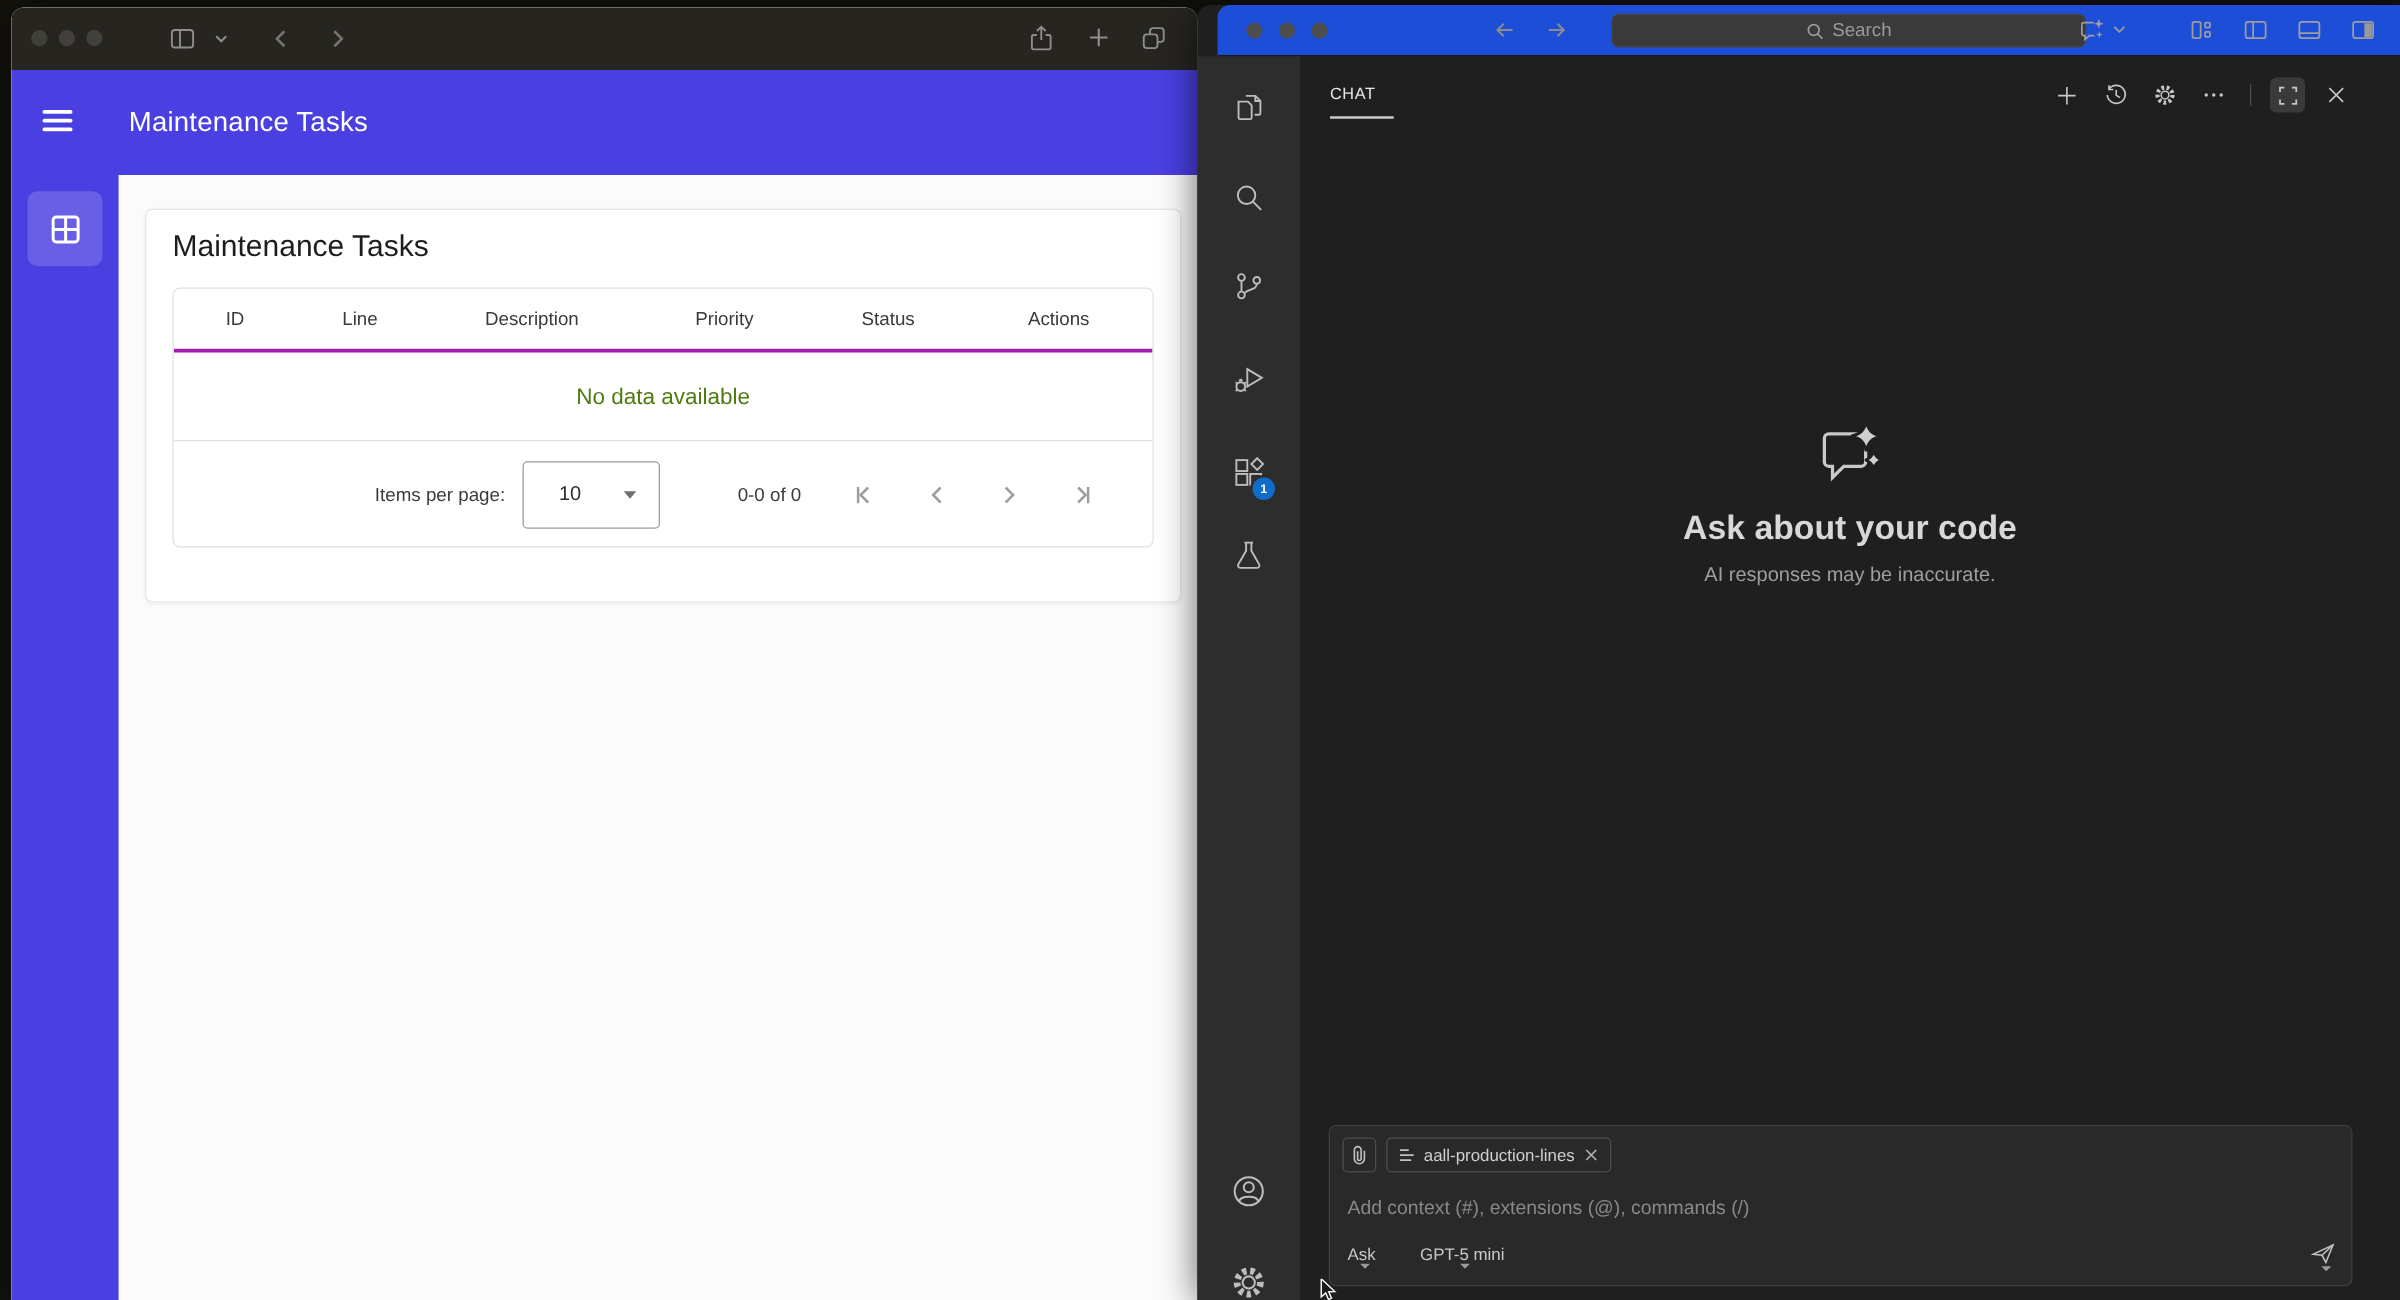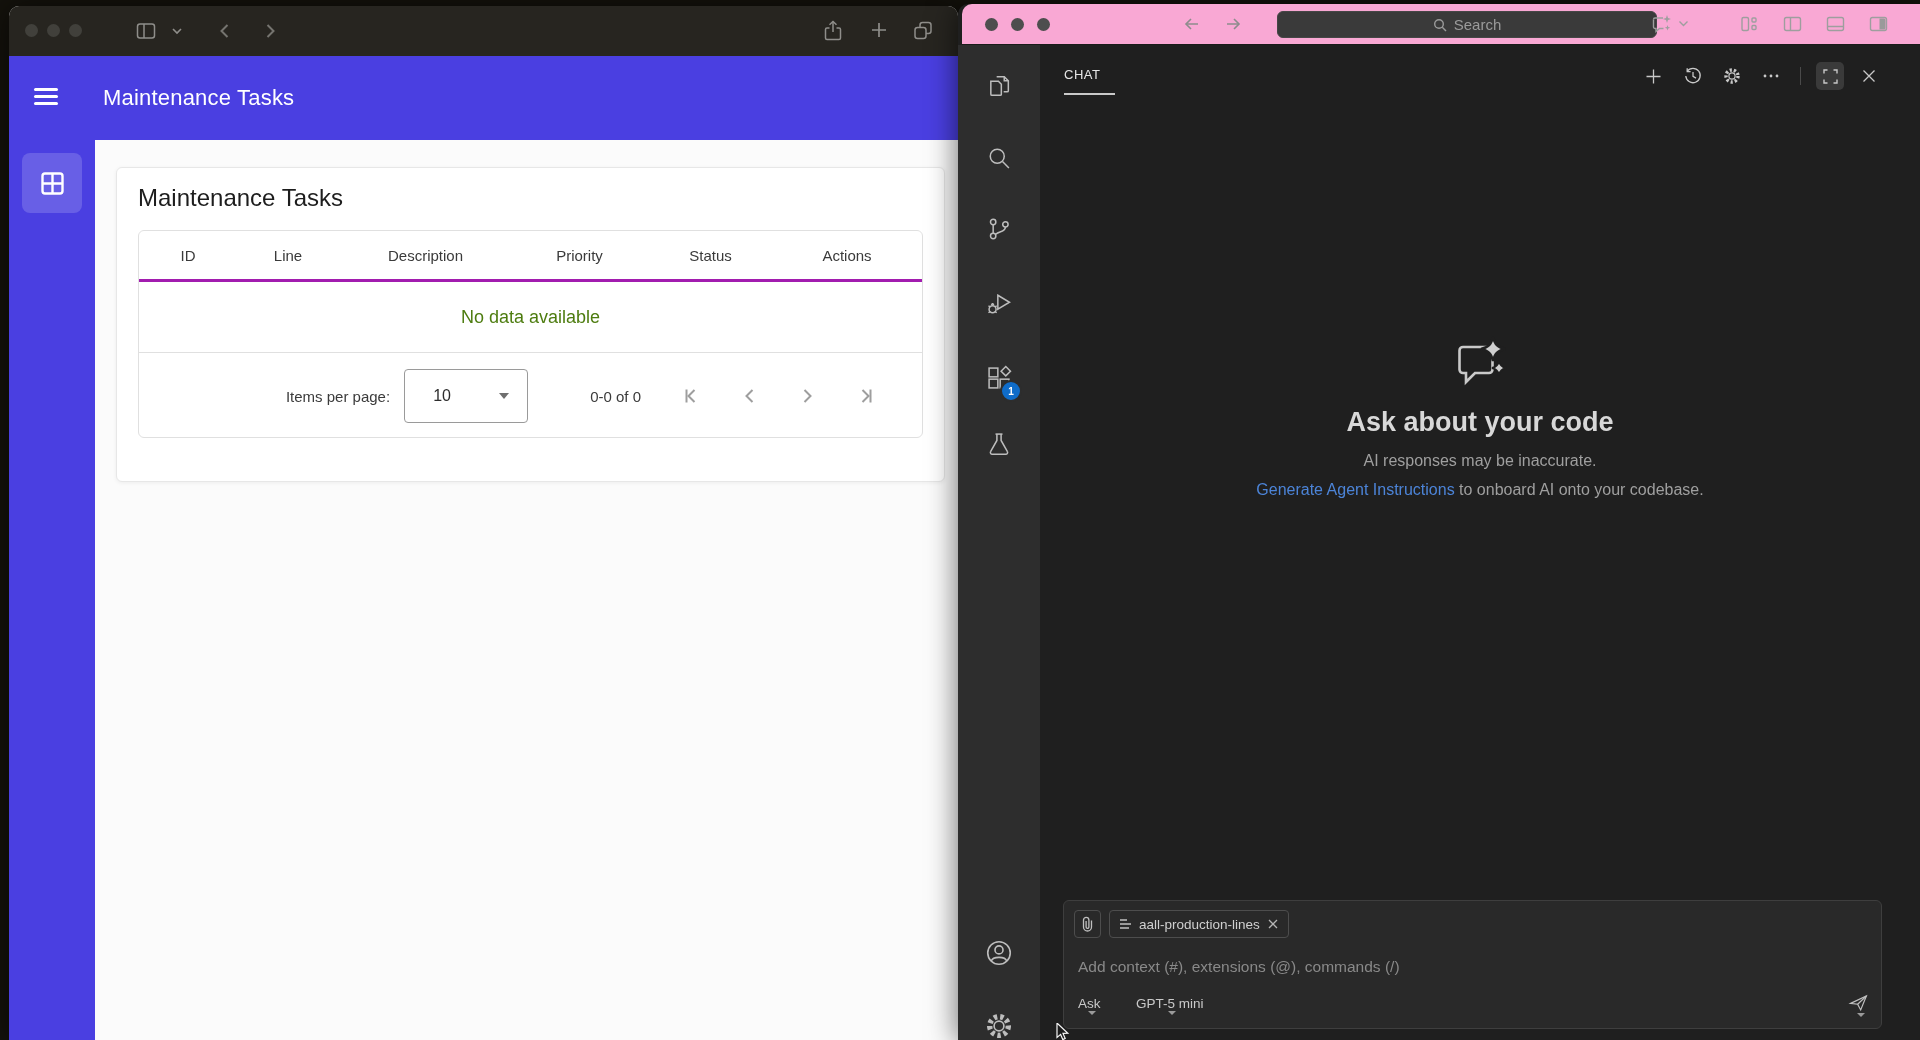--- a/index.html
+++ b/index.html
@@ -30,31 +30,31 @@
   .card{left:21px;top:27px;width:827px;height:313px;background:#fff;border:1px solid #e7e7e7;
         border-radius:6px;box-shadow:0 1px 4px rgba(0,0,0,.06);}
   .cardtitle{left:21px;top:16px;font-size:24px;font-weight:500;color:#1d1d1d;}
   .tablebox{left:21px;top:62px;width:783px;height:206px;border:1px solid #e0e0e0;border-radius:6px;overflow:hidden;}
   .thead{display:flex;height:48px;border-bottom:3px solid #a21caf;align-items:center;}
   .th{font-size:15px;font-weight:500;color:#3a3a3a;text-align:center;}
   .emptyrow{height:70px;border-bottom:1px solid #e0e0e0;display:flex;align-items:center;justify-content:center;
             font-size:18px;color:#4d7c0f;}
   .tfoot{height:86px;display:flex;align-items:center;justify-content:flex-end;padding-right:46px;}
   .lbl{font-size:15px;color:#3b3b3b;}
-  .pselect{width:124px;height:54px;border:1px solid #9a9a9a;border-radius:4px;display:flex;align-items:center;
+  .pselect{width:110px;height:54px;border:1px solid #9a9a9a;border-radius:4px;display:flex;align-items:center;
            justify-content:space-between;padding:0 18px 0 28px;box-sizing:border-box;background:#fff;}
   .pselect .val{font-size:16px;color:#2d2d2d;}
   .caret-down{width:0;height:0;border-left:5.5px solid transparent;border-right:5.5px solid transparent;
               border-top:6px solid #6f6f6f;}
   .navic{width:24px;height:24px;color:#9e9e9e;}
 
   
   .vwin{left:958px;top:4px;width:962px;height:1036px;border-radius:10px 0 0 0;background:#1f1f1f;
         box-shadow:0 2px 30px rgba(0,0,0,.6);overflow:hidden;}
-  .vtitle{left:4px;top:0;right:0;height:40px;background:#f9a8d4;border-bottom:1px solid #1b1b1b;border-radius:10px 0 0 0;}
+  .vtitle{left:16px;top:0;right:0;height:40px;background:#1d4ed8;border-bottom:1px solid #1b1b1b;border-radius:10px 0 0 0;}
   .vtl{width:13px;height:13px;border-radius:50%;background:#4e4e4e;top:14px;}
   .vico{color:#9e9e9e;display:flex;align-items:center;justify-content:center;}
   .vsearch{left:315px;top:7px;width:380px;height:27px;background:#3a3a3a;border:1px solid #464646;border-radius:6px;
            display:flex;align-items:center;justify-content:center;gap:7px;box-sizing:border-box;}
   .vsearch span{font-size:15px;color:#9b9b9b;}
   .vbody{left:0;top:41px;right:0;bottom:0;}
   .actbar{left:0;top:0;width:82px;bottom:0;background:#2d2d2d;border-right:1px solid #262626;}
   .aicon{left:26px;width:30px;height:30px;color:#bdbdbd;display:flex;align-items:center;justify-content:center;}
   .badge{left:42px;width:18px;height:18px;border-radius:50%;background:#0f6cc9;color:#fff;font-size:10px;
          font-weight:bold;display:flex;align-items:center;justify-content:center;border:2px solid #2d2d2d;}
@@ -378,21 +378,20 @@
       <div class="abs centerblk">
         <span>
           <svg width="62" height="60" viewBox="0 0 62 60">
             <path d="M14 12 h26 a3.5 3.5 0 0 1 3.5 3.5 v19 a3.5 3.5 0 0 1 -3.5 3.5 H26 l-9 9 v-9 h-3 a3.5 3.5 0 0 1 -3.5 -3.5 v-19 A3.5 3.5 0 0 1 14 12 Z" fill="none" stroke="#c9c9c9" stroke-width="2.6"></path>
             <path d="M44 2 C45.8 9.5 48.5 12.2 56 14 C48.5 15.8 45.8 18.5 44 26 C42.2 18.5 39.5 15.8 32 14 C39.5 12.2 42.2 9.5 44 2 Z" fill="#cfcfcf" stroke="#1f1f1f" stroke-width="2.5"></path>
             <path d="M50 26 C51 30.2 52.8 32 57 33 C52.8 34 51 35.8 50 40 C49 35.8 47.2 34 43 33 C47.2 32 49 30.2 50 26 Z" fill="#cfcfcf" stroke="#1f1f1f" stroke-width="2"></path>
           </svg>
         </span>
         <div class="bigtitle">Ask about your code</div>
         <div class="subtxt">AI responses may be inaccurate.</div>
-        <div class="linkline"><a href="#">Generate Agent Instructions</a><span> to onboard AI onto your codebase.</span></div>
       </div>
 
       <div class="abs inputbox">
         <div class="abs chip" style="left:10px;top:9px;width:27px;justify-content:center">
           <svg width="13" height="16" viewBox="0 0 13 16" fill="none" stroke="#c0c0c0" stroke-width="1.3">
             <path d="M10.5 4.5 V11 a4 4 0 0 1 -8 0 V4 a2.7 2.7 0 0 1 5.4 0 v7 a1.4 1.4 0 0 1 -2.8 0 V5"></path>
           </svg>
         </div>
         <div class="abs chip" style="left:45px;top:9px;padding:0 9px">
           <svg width="13" height="12" viewBox="0 0 13 12" fill="none" stroke="#c0c0c0" stroke-width="1.4">

